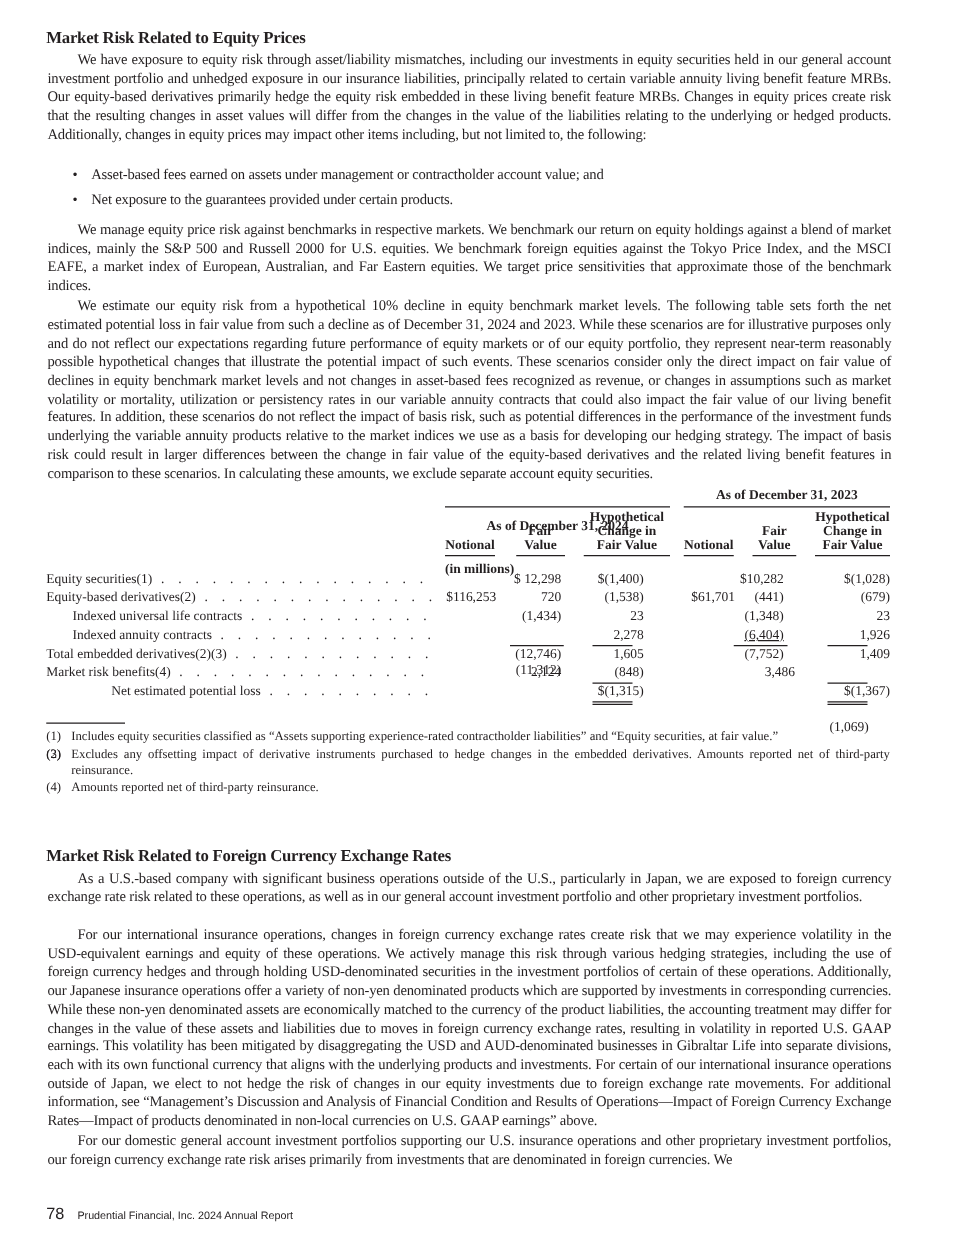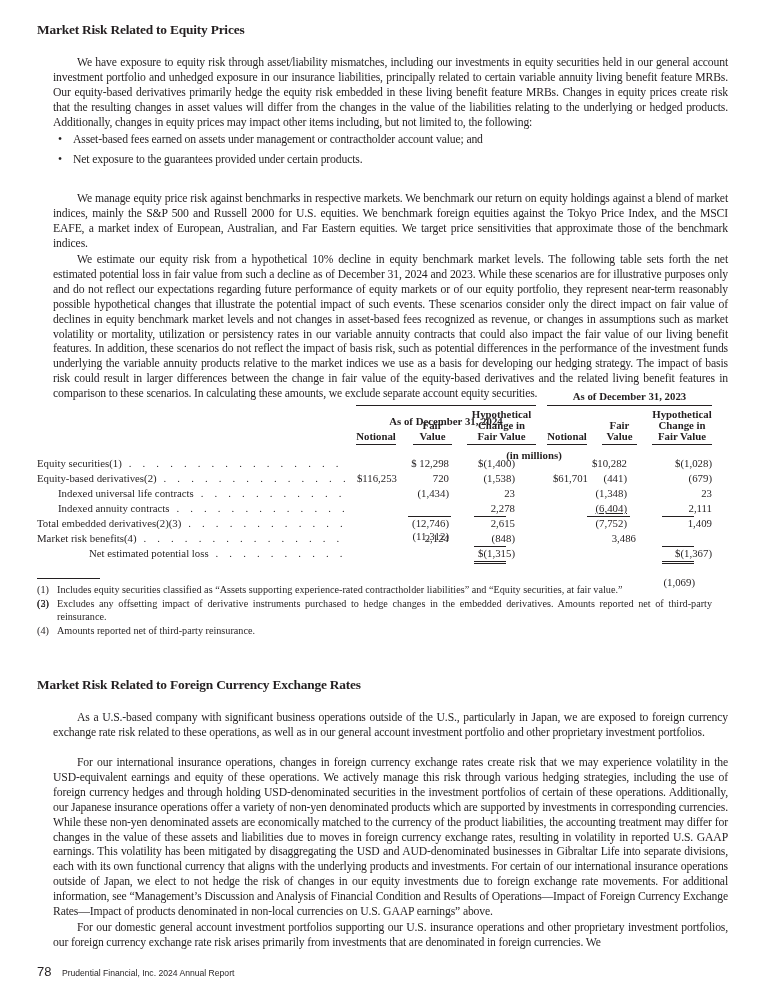--- a/index.html
+++ b/index.html
@@ -8,21 +8,21 @@
     font-family: "Liberation Serif", "DejaVu Serif", serif;
     color: #231f20;
   }
   .page { position: absolute; left: 37px; top: 0; width: 675px; }
   h2 {
     font-family: "Liberation Serif", serif;
     font-weight: bold; font-size: 13.4px; margin: 0; line-height: 16px;
     letter-spacing: -0.2px;
   }
   p {
-    margin: 16px; font-size: 11.7px; line-height: 14.9px; text-align: justify;
+    margin: 1px; font-size: 11.7px; line-height: 14.9px; text-align: justify;
     text-indent: 24px; letter-spacing: -0.15px;
   }
   .bullets { margin: 0; padding: 0; list-style: none; }
   .bullets li {
     font-size: 11.7px; line-height: 14.9px; position: relative; padding-left: 36px;
     letter-spacing: -0.15px;
   }
   .bullets li .dot { position: absolute; left: 21px; top: 0; }
   .num { text-align: right; }
   .footnotes { font-size: 10.2px; line-height: 13px; }
@@ -83,21 +83,21 @@
     </div>
     <div style="position:absolute; left:565px; width:35px; top:54px; border-top:1.5px solid #231f20;"></div>
 
     <div style="position:absolute; left:615px; width:60px; top:19px; text-align:center; line-height:11px;">
       <div>Hypothetical</div>
       <div>Change in</div>
       <div>Fair Value</div>
     </div>
     <div style="position:absolute; left:615px; width:60px; top:54px; border-top:1.5px solid #231f20;"></div>
 
-    <div style="position:absolute; left:319px; width:356px; top:59px; text-align:center; line-height:12px;">(in millions)</div>
+    <div style="position:absolute; left:319px; width:356px; top:59px; line-height:12px;">(in millions)</div>
   </div>
 
   <div style="position:absolute; top:457px; left:0; width:675px; font-size:10.8px;">
 
     <div class="row" style="position:absolute; top:0; left:0; width:675px; height:15px;">
       <div style="position:absolute; left:0; width:310px; overflow:hidden; white-space:nowrap;"><span>Equity securities(1)</span><span style="letter-spacing:4.2px;"> . . . . . . . . . . . . . . . . . . . . . . . . . . . . . . . .</span></div>
       <div class="num" style="position:absolute; right:315px; width:60px;"></div>
       <div class="num" style="position:absolute; right:263px; width:60px;">$ 12,298</div>
       <div class="num" style="position:absolute; right:197px; width:60px;">$(1,400)</div>
       <div class="num" style="position:absolute; right:124px; width:60px;"></div>
@@ -118,30 +118,30 @@
       <div class="num" style="position:absolute; right:263px; width:60px;">(1,434)</div>
       <div class="num" style="position:absolute; right:197px; width:60px;">23</div>
       <div class="num" style="position:absolute; right:85px; width:60px;">(1,348)</div>
       <div class="num" style="position:absolute; right:0; width:60px;">23</div>
     </div>
     <div class="row" style="position:absolute; top:45px; left:0; width:675px; height:15px;">
       <div style="position:absolute; left:21px; width:289px; overflow:hidden; white-space:nowrap;"><span>Indexed annuity contracts</span><span style="letter-spacing:4.2px;"> . . . . . . . . . . . . . . . . . . . . . . . . . .</span></div>
       <div class="num" style="position:absolute; right:263px; width:60px;margin-top:28px;">(11,312)</div>
       <div class="num" style="position:absolute; right:197px; width:60px;">2,278</div>
       <div class="num" style="position:absolute; right:85px; width:60px;text-decoration:underline;">(6,404)</div>
-      <div class="num" style="position:absolute; right:0; width:60px;">2,111</div>
+      <div class="num" style="position:absolute; right:0; width:60px;">1,926</div>
       <div style="position:absolute; left:371px; width:43px; top:14px; border-top:1px solid #231f20;"></div>
       <div style="position:absolute; left:437px; width:32px; top:14px; border-top:1px solid #231f20;"></div>
       <div style="position:absolute; left:550px; width:43px; top:14px; border-top:1px solid #231f20;"></div>
       <div style="position:absolute; left:625px; width:32px; top:14px; border-top:1px solid #231f20;"></div>
     </div>
     <div class="row" style="position:absolute; top:60px; left:0; width:675px; height:15px;">
       <div style="position:absolute; left:0; width:310px; overflow:hidden; white-space:nowrap;"><span>Total embedded derivatives(2)(3)</span><span style="letter-spacing:4.2px;"> . . . . . . . . . . . . . . . . . . . . . . . . . . . . . . . .</span></div>
       <div class="num" style="position:absolute; right:263px; width:60px;">(12,746)</div>
-      <div class="num" style="position:absolute; right:197px; width:60px;">2,615</div>
+      <div class="num" style="position:absolute; right:197px; width:60px;">1,605</div>
       <div class="num" style="position:absolute; right:85px; width:60px;">(7,752)</div>
       <div class="num" style="position:absolute; right:0; width:60px;">1,409</div>
     </div>
     <div class="row" style="position:absolute; top:75px; left:0; width:675px; height:15px;">
       <div style="position:absolute; left:0; width:310px; overflow:hidden; white-space:nowrap;"><span>Market risk benefits(4)</span><span style="letter-spacing:4.2px;"> . . . . . . . . . . . . . . . . . . . . . . . . . . . . . . . .</span></div>
       <div class="num" style="position:absolute; right:263px; width:60px;">2,124</div>
       <div class="num" style="position:absolute; right:197px; width:60px;">(848)</div>
       <div class="num" style="position:absolute; right:76px; width:60px;">3,486</div>
       <div class="num" style="position:absolute; right:17px; width:60px;margin-top:44px;">(1,069)</div>
       <div style="position:absolute; left:437px; width:32px; top:14px; border-top:1px solid #231f20;"></div>

